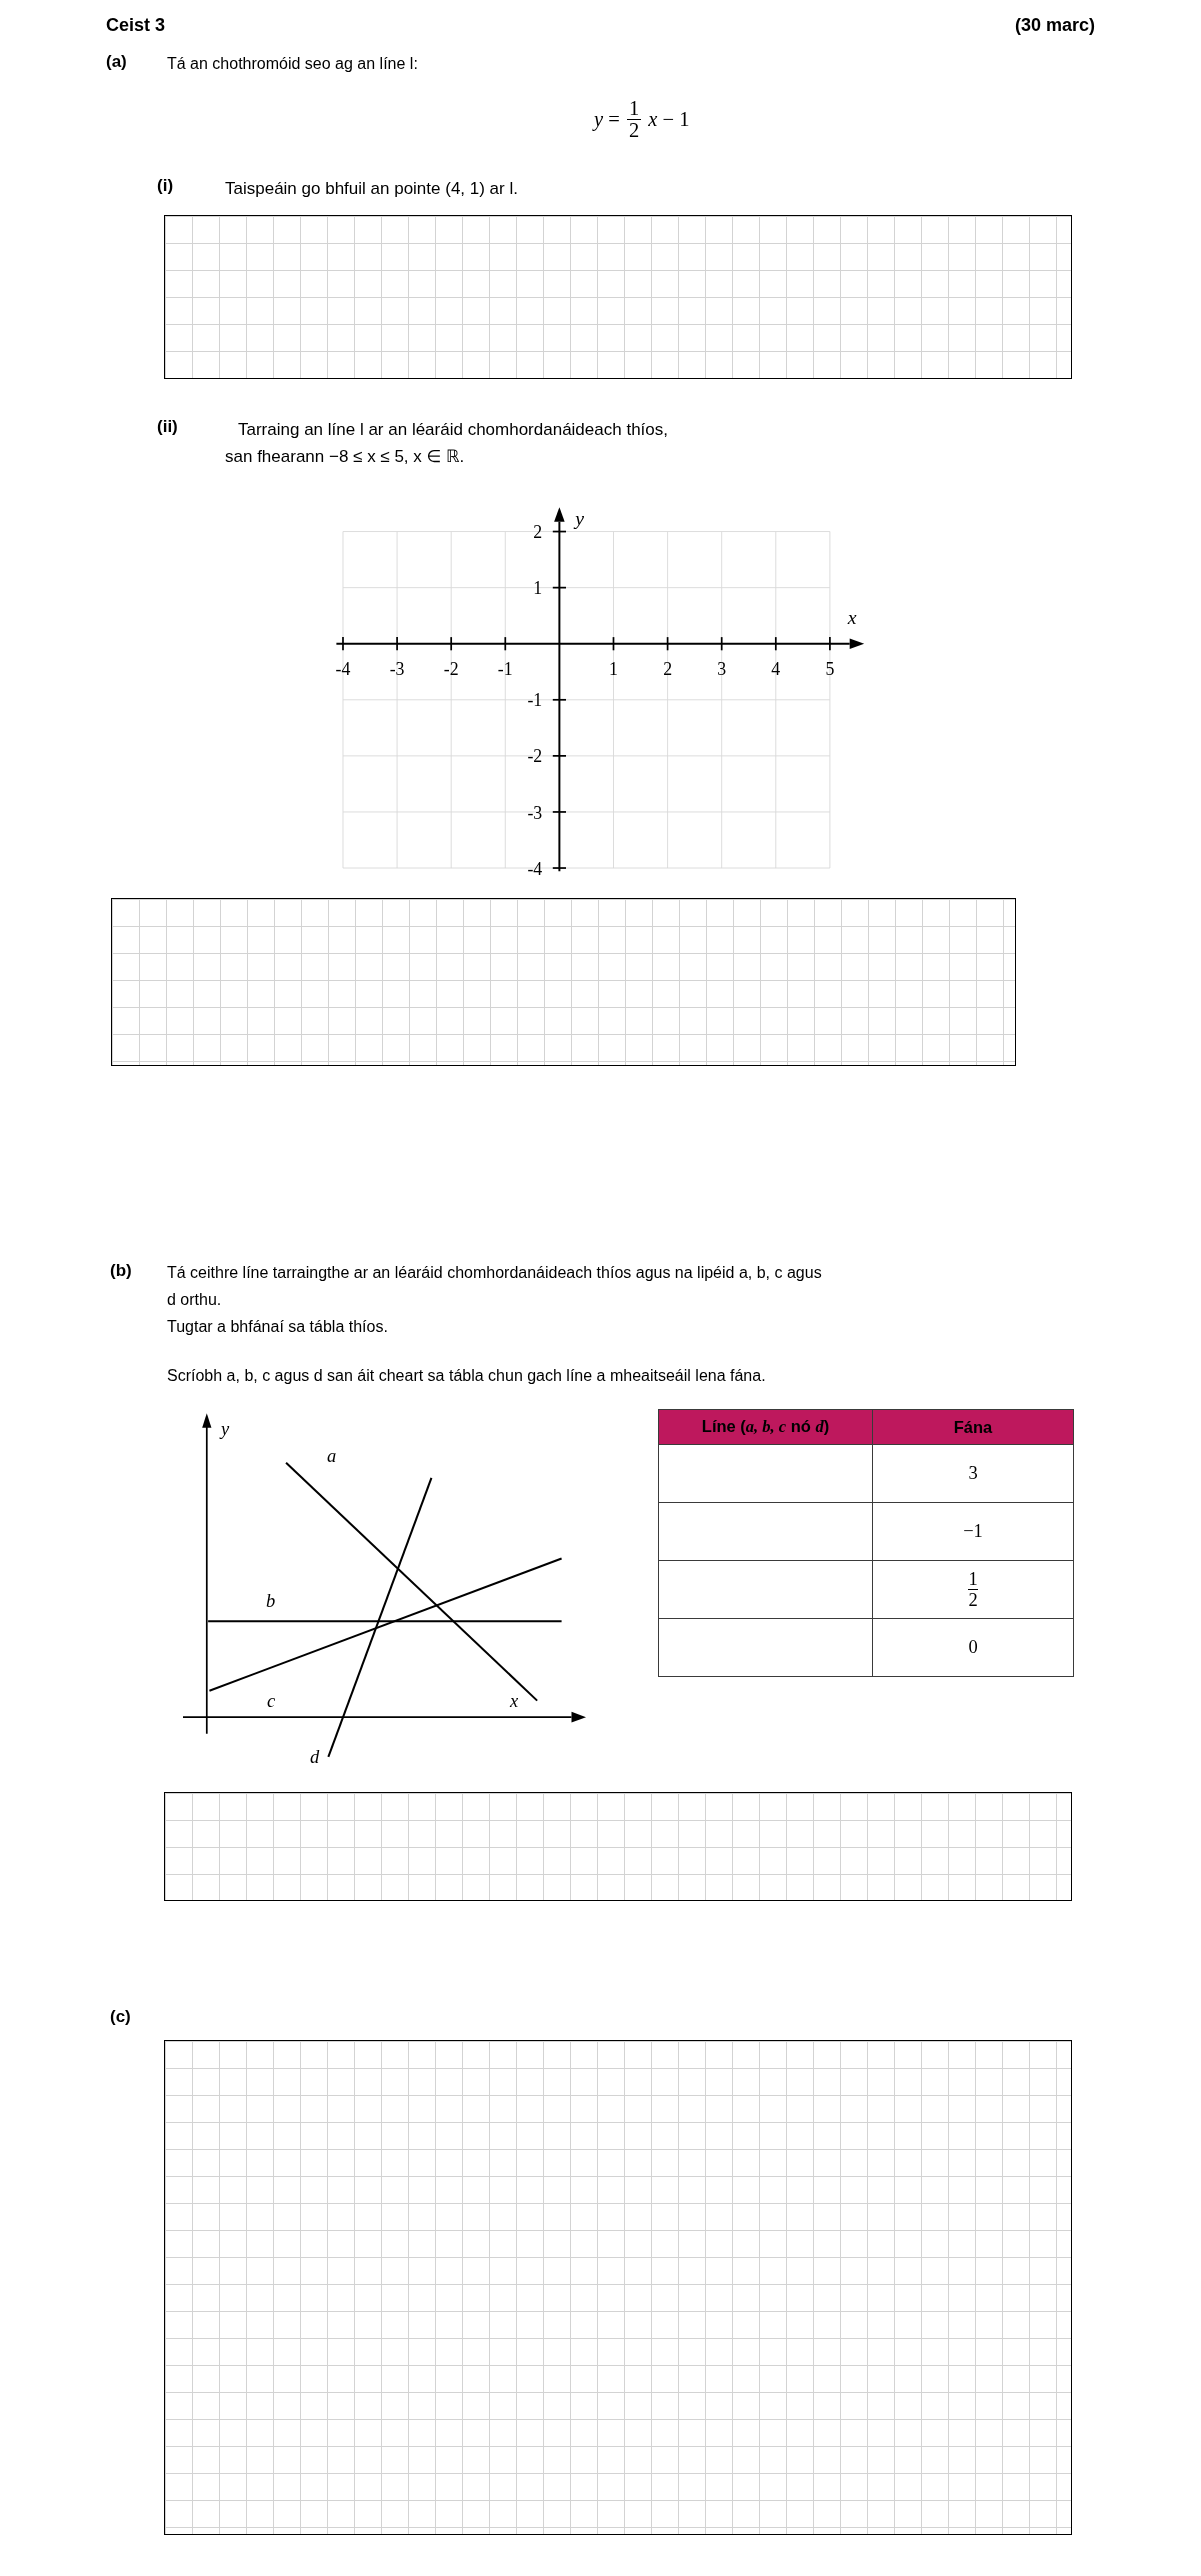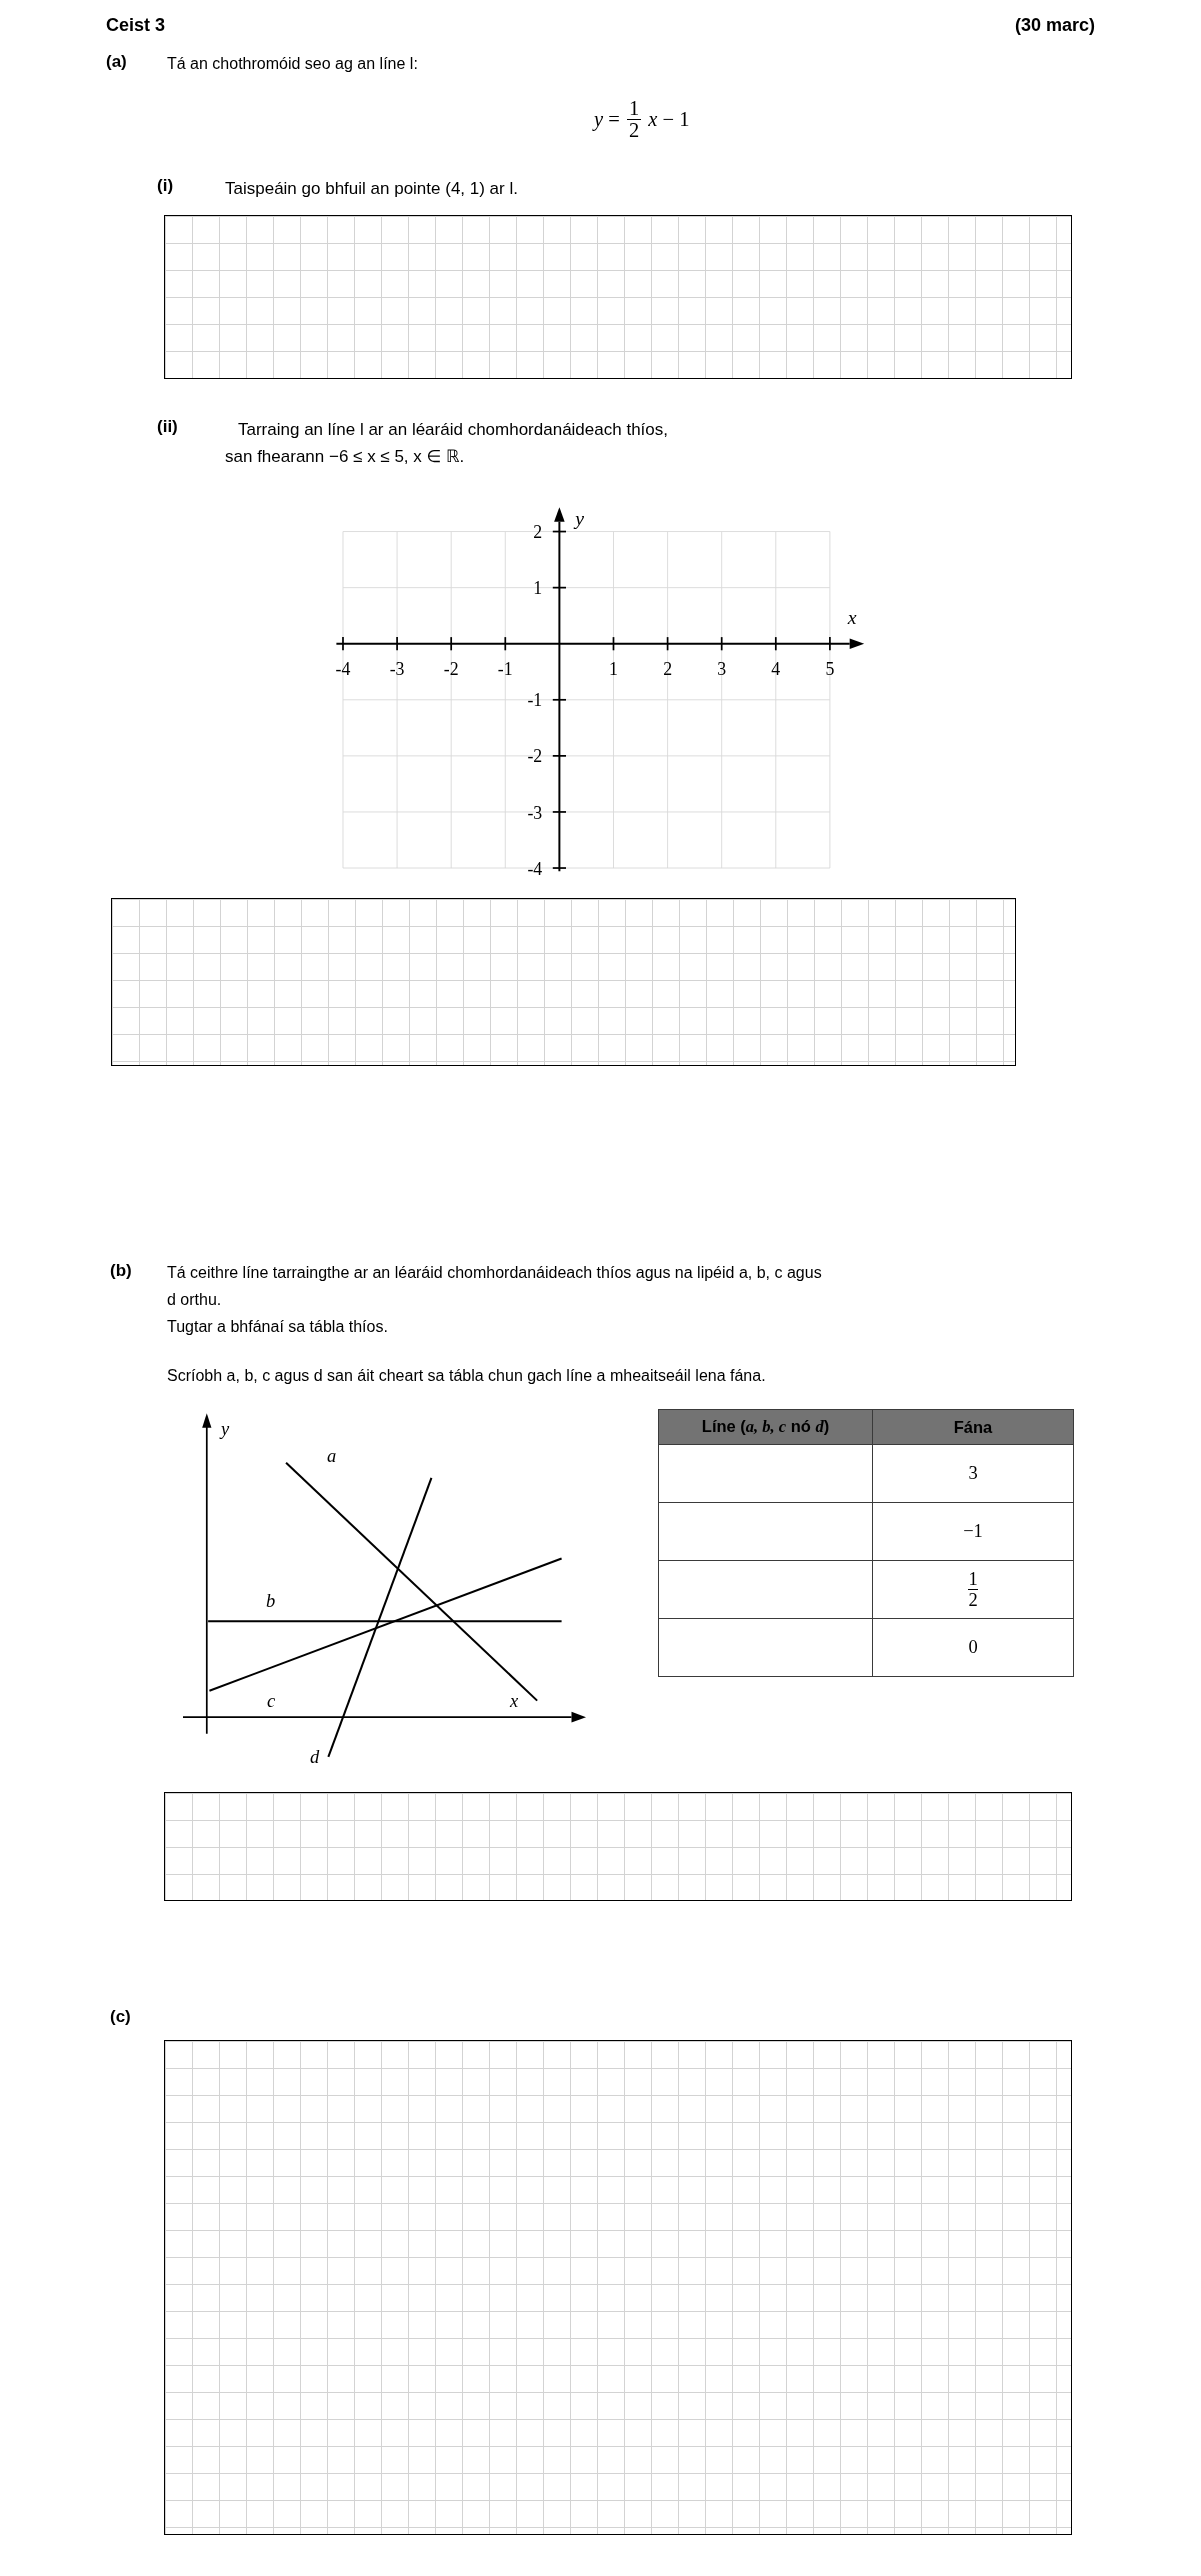--- a/index.html
+++ b/index.html
@@ -96,21 +96,21 @@
     position: absolute;
     border-collapse: collapse;
     font-size: 16.5px;
   }
   .slopetable th, .slopetable td {
     border: 1.1px solid #3a3a3a;
     text-align: center;
     vertical-align: middle;
   }
   .slopetable th {
-    background: #737373;
+    background: #be185d;
     font-weight: bold;
     height: 32px;
     font-size: 16.5px;
   }
   .slopetable td {
     height: 55px;
     font-family: "Liberation Serif", serif;
     font-size: 18.5px;
   }
   .col-line { width: 211px; }
@@ -155,21 +155,21 @@
     <span>1</span>
   </div>
 
   <div class="sub-letter" style="left:157px; top:176px;">(i)</div>
   <div class="sub-text" style="left:225px; top:176px; width:726px;">Taispeáin go bhfuil an pointe (4, 1) ar l.</div>
 
   <div class="gridbox" style="left:164px; top:215px; width:908px; height:164px;"></div>
 
   <div class="sub-letter" style="left:157px; top:417px;">(ii)</div>
   <div class="sub-text" style="left:238px; top:417px; width:726px;">Tarraing an líne l ar an léaráid chomhordanáideach thíos,</div>
-  <div class="sub-text" style="left:225px; top:444px; width:726px;">san fhearann −6 ≤ x ≤ 5,  x ∈ ℝ.</div>
+  <div class="sub-text" style="left:225px; top:444px; width:726px;">san fhearann −8 ≤ x ≤ 5,  x ∈ ℝ.</div>
 
   <div class="coordwrap" style="left:310px; top:485px; width:574px; height:390px;">
     <svg width="574" height="390" viewBox="0 0 870 590" style="font-size:26px">
 
       <g stroke="#d9d9d9" stroke-width="1.4">
 
         <line x1="50" y1="70" x2="50" y2="580"></line>
         <line x1="132" y1="70" x2="132" y2="580"></line>
         <line x1="214" y1="70" x2="214" y2="580"></line>
         <line x1="296" y1="70" x2="296" y2="580"></line>

